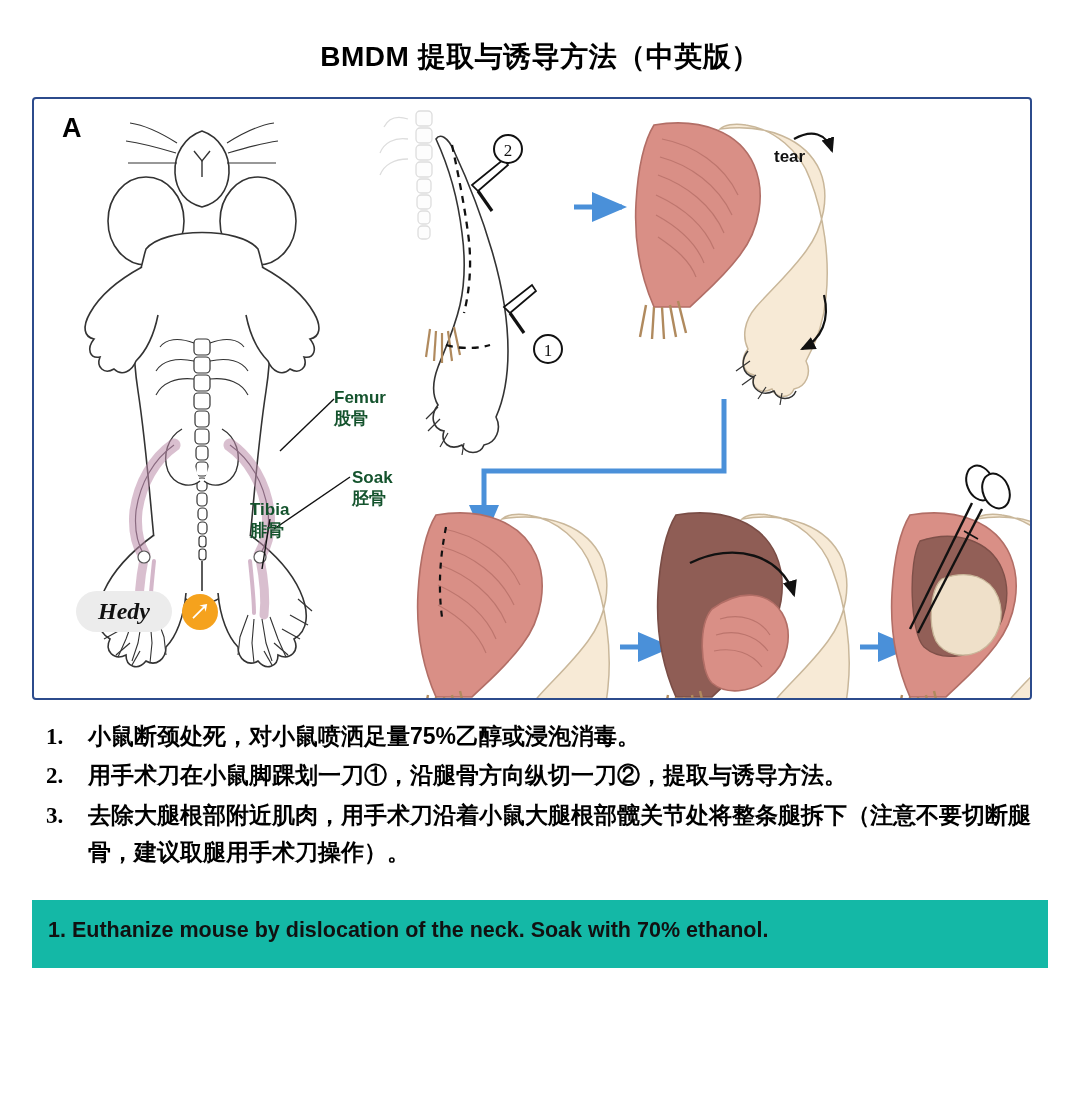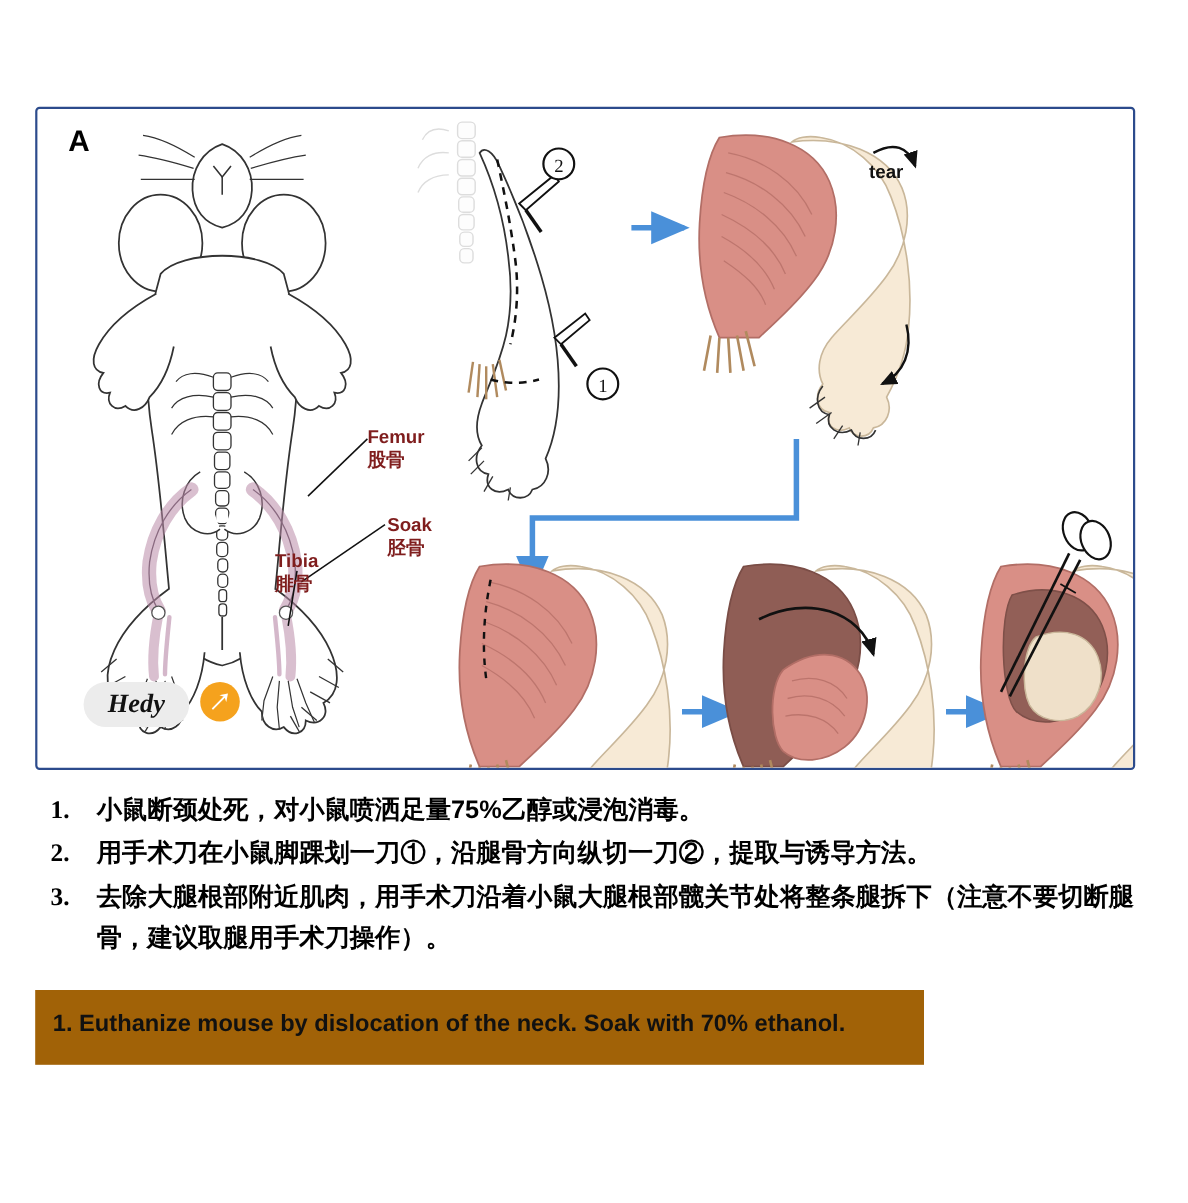--- a/index.html
+++ b/index.html
@@ -55,22 +55,22 @@
     position: absolute;
     left: 0;
     top: 0;
   }
   
   .watermark {
     position: absolute;
     left: 42px;
     top: 492px;
     display: flex;
+    align-items: center;
     gap: 10px;
-    margin-top: 29px;
   }
   .watermark-pill {
     background: #ececec;
     border-radius: 22px;
     padding: 7px 22px;
     font-size: 24px;
     font-style: italic;
     font-weight: bold;
     font-family: "Liberation Serif", serif;
     color: #111;
@@ -110,51 +110,52 @@
     font-weight: bold;
   }
   .cn-text {
     flex: 1 1 auto;
   }
   
   .en-block {
     position: absolute;
     left: 32px;
     top: 900px;
-    width: 808px;
-    background: #a16207;
+    width: 1016px;
+    background: #14b8a6;
     padding: 14px 16px 18px 16px;
     box-sizing: border-box;
     font-size: 21.5px;
     font-weight: bold;
     line-height: 1.56;
     color: #111;
   }
   .en-line { margin: 0 0 2px 0; }
   
   .fig-label {
     position: absolute;
     font-size: 17px;
     font-weight: bold;
-    color: #7f1d1d;
+    color: #14532d;
     line-height: 1.25;
     text-align: left;
   }
   .tear-label {
     position: absolute;
     font-size: 17px;
     font-weight: bold;
     color: #111;
   }
 </style>
 </head>
 <body>
 
 <div class="page">
 
+  <div class="title">BMDM 提取与诱导方法（中英版）</div>
 
   <div class="figure-frame">
 
     <div class="panel-letter">A</div>
 
     <svg class="fig-svg" width="996" height="599" viewBox="0 0 996 599">
       <defs>
         <marker id="arrowblue" markerWidth="8" markerHeight="8" refX="6" refY="3" orient="auto">
           <path d="M0,0 L7,3 L0,6 z" fill="#4a90d9"></path>
         </marker>
@@ -509,21 +510,21 @@
       <span>股骨</span>
     </div>
     <div class="fig-label" style="left:318px; top:368px;">
       <span>Soak</span><br>
       <span>胫骨</span>
     </div>
     <div class="fig-label" style="left:216px; top:400px;">
       <span>Tibia</span><br>
       <span>腓骨</span>
     </div>
-    <div class="tear-label" style="left:756px; top:48px;">tear</div>
+    <div class="tear-label" style="left:740px; top:48px;">tear</div>
 
     <div class="watermark">
       <div class="watermark-pill">Hedy</div>
       <div class="watermark-badge">↗</div>
     </div>
   </div>
 
   <div class="cn-steps">
     <div class="cn-step">
       <div class="cn-num">1.</div>

